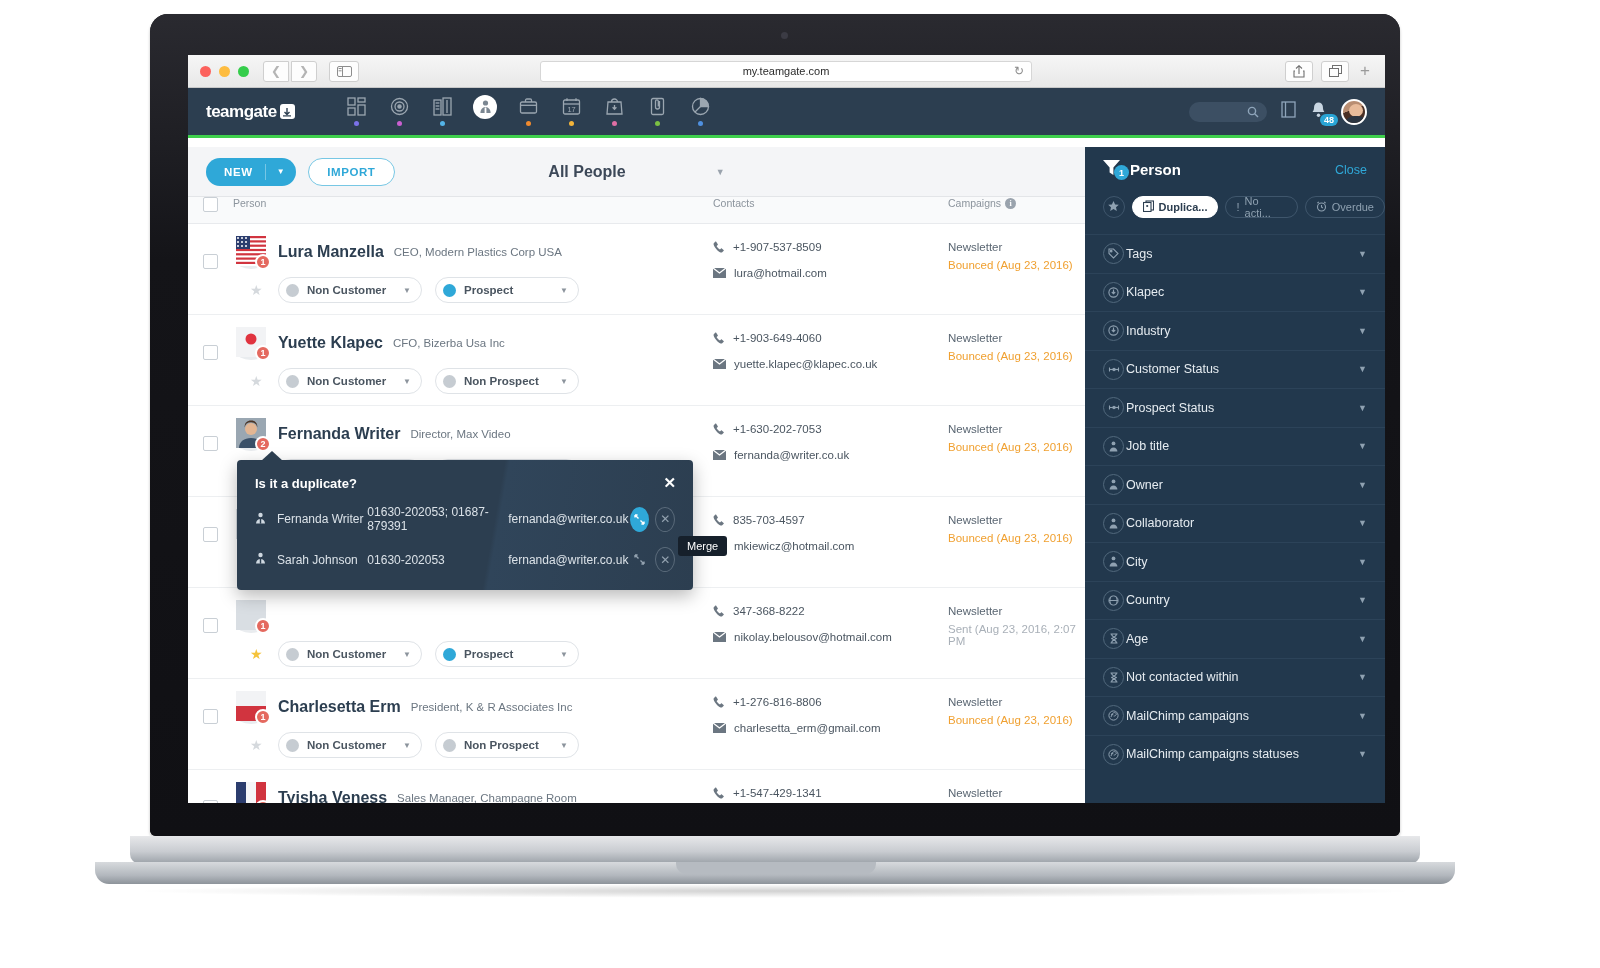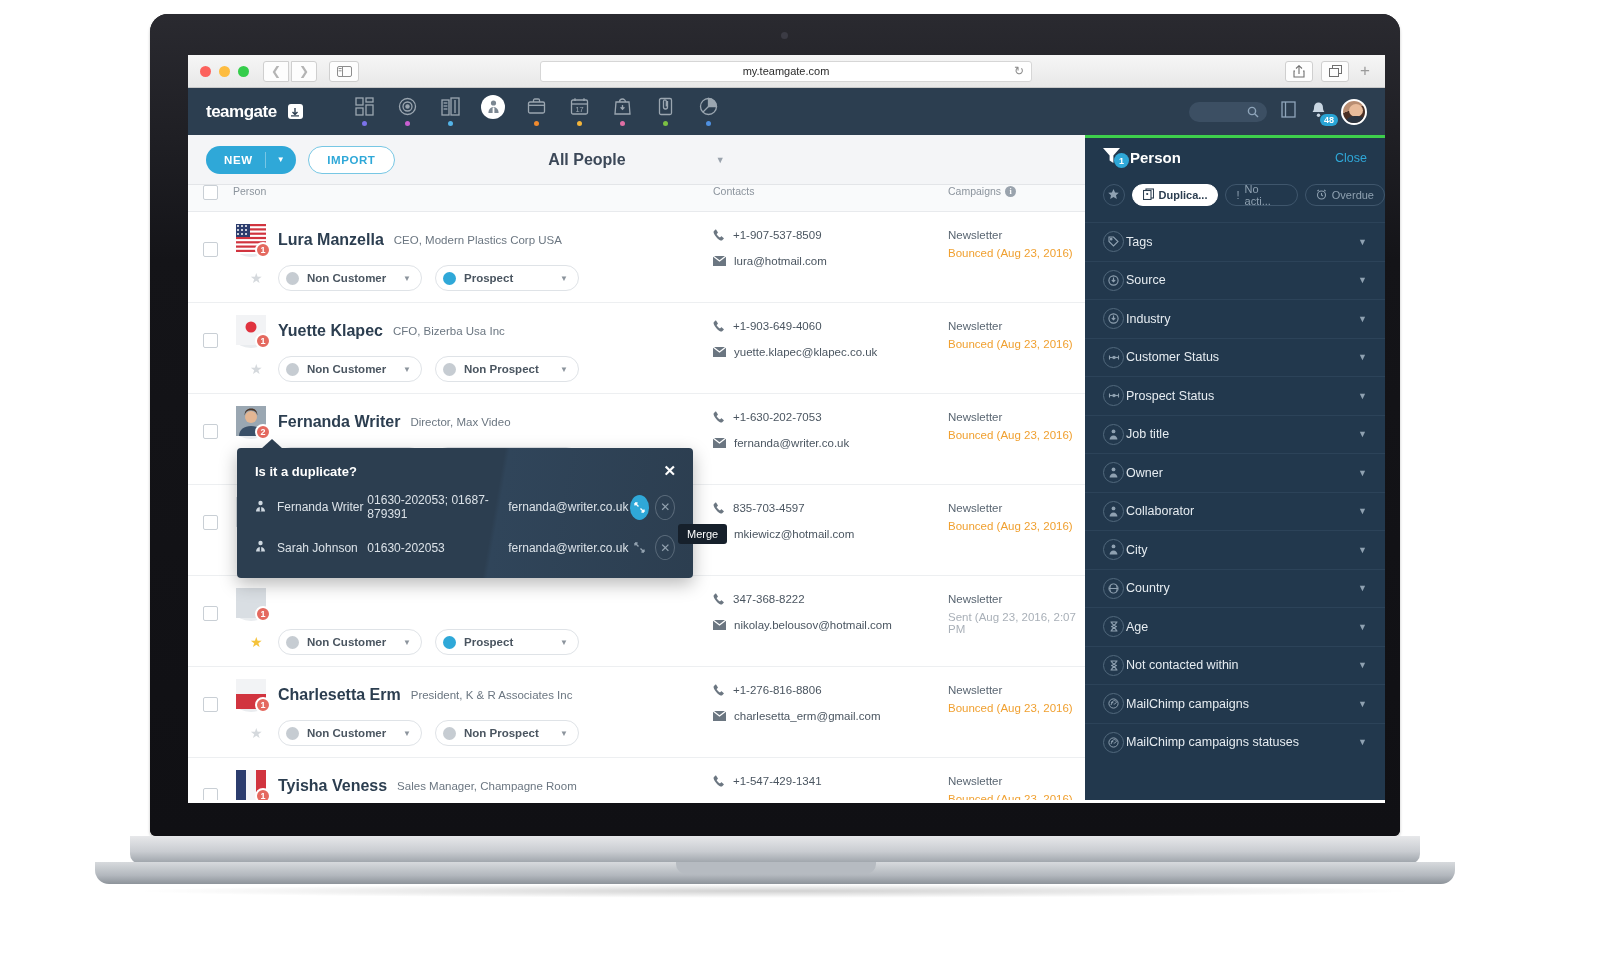--- a/index.html
+++ b/index.html
@@ -70,21 +70,21 @@
   .cbtn { width:28px; height:21px; border:1px solid #cfcfcf; background:#fdfdfd;
     border-radius:3px; display:flex; align-items:center; justify-content:center; }
   .plus { font-size:17px; color:#9a9a9a; padding:0 3px; }
 
   
   .appnav { height:47px; background:#2c3e50; display:flex; align-items:center;
     position:relative; }
   .appnav:after{ content:""; position:absolute; left:0; right:0; bottom:-3px; height:3px;
     background:#3ecf4c; }
   .logo { color:#fff; font-size:17px; font-weight:bold; letter-spacing:-.5px;
-    margin-left:18px; display:flex; align-items:center; gap:11px; }
+    margin-left:18px; display:flex; align-items:center; gap:3px; }
   .logo-badge { width:15px; height:15px; background:#fff; border-radius:3px;
     display:inline-flex; align-items:center; justify-content:center; }
   .navicons { display:flex; align-items:center; gap:0px; margin-left:40px; }
   .navitem { width:43px; height:47px; display:flex; flex-direction:column;
     align-items:center; justify-content:center; position:relative; }
   .navitem svg { opacity:.62; }
   .navitem.active .circ { width:24px; height:24px; border-radius:50%; background:#fff;
     display:flex; align-items:center; justify-content:center; }
   .navdot { width:5px; height:5px; border-radius:50%; margin-top:5px; }
   .nav-right { margin-left:auto; display:flex; align-items:center; gap:14px;
@@ -97,21 +97,21 @@
     text-align:center; font-weight:bold; }
   .avatar-top { width:26px; height:26px; border-radius:50%; border:2px solid #fff;
     background:linear-gradient(160deg,#b98e72 40%,#4a2f24 41%); overflow:hidden;
     position:relative; }
   .avatar-top:before{content:"";position:absolute;left:6px;top:3px;width:14px;height:13px;
     border-radius:50%;background:#e8bb9a;}
   .avatar-top:after{content:"";position:absolute;left:1px;top:15px;width:24px;height:13px;
     border-radius:10px 10px 0 0;background:#2b3440;}
 
   
-  .appbody { display:flex; height:calc(748px - 33px - 47px - 3px); }
+  .appbody { display:flex; height:calc(748px - 33px - 47px - 3px);margin-top:12px; }
   .main { flex:1; background:#fff; position:relative; overflow:hidden; }
 
   .toolbar { height:50px; background:#f4f5f7; border-bottom:1px solid #e3e5e8;
     display:flex; align-items:center; padding:0 0 0 18px; position:relative; }
   .btn-new { height:28px; background:#2fa8d8; color:#fff; border-radius:14px;
     display:flex; align-items:center; font-size:11.5px; font-weight:bold;
     letter-spacing:.6px; padding:0 0 0 18px; }
   .btn-new .lbl{ padding-right:12px;}
   .btn-new .sep{ width:1px; height:16px; background:rgba(255,255,255,.35);}
   .btn-new .car{ padding:0 11px; font-size:8px;}
@@ -834,21 +834,21 @@
               <span class="f-lbl">Tags</span>
               <span class="f-car">▼</span>
             </div>
             <div class="f-item">
               <span class="f-ico">
                 <svg width="11" height="11" viewBox="0 0 11 11" fill="none" stroke="#8fa1b1" stroke-width="1.1">
                   <circle cx="5.5" cy="5.5" r="4.6"></circle>
                   <path d="M5.5 2.5v4M3.8 5l1.7 1.7L7.2 5" fill="none"></path>
                 </svg>
               </span>
-              <span class="f-lbl">Source</span>
+              <span class="f-lbl">Klapec</span>
               <span class="f-car">▼</span>
             </div>
             <div class="f-item">
               <span class="f-ico">
                 <svg width="11" height="11" viewBox="0 0 11 11" fill="none" stroke="#8fa1b1" stroke-width="1.1">
                   <circle cx="5.5" cy="5.5" r="4.6"></circle>
                   <path d="M5.5 2.5v4M3.8 5l1.7 1.7L7.2 5"></path>
                 </svg>
               </span>
               <span class="f-lbl">Industry</span>

